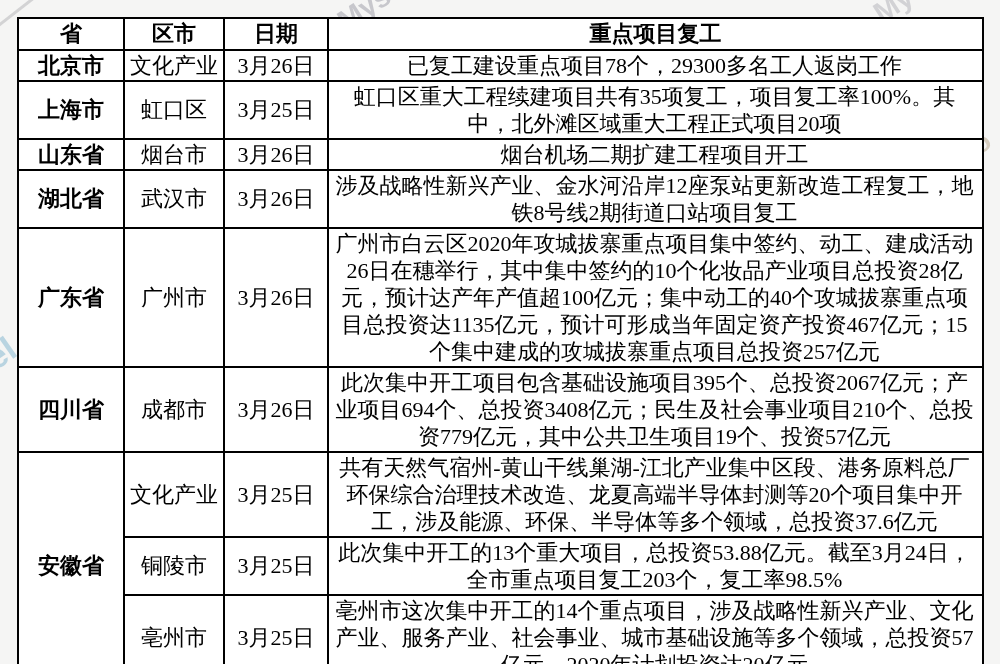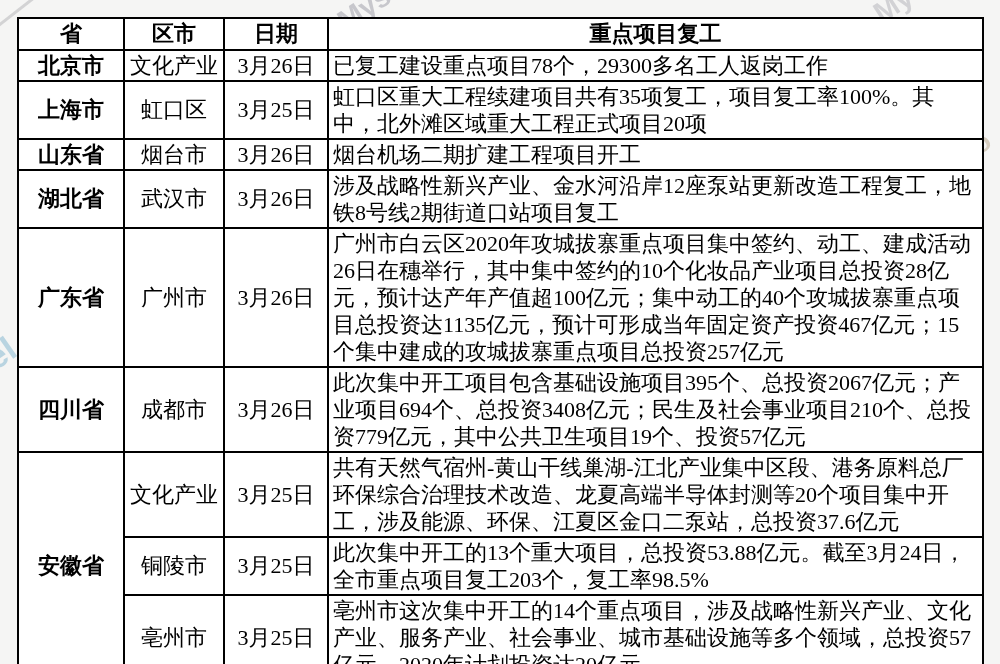--- a/index.html
+++ b/index.html
@@ -42,21 +42,21 @@
     font-size: 22px;
     text-align: center;
     vertical-align: middle;
     padding: 0;
     line-height: 26px;
   }
   .resume td.province { font-weight: bold; }
   .resume td.detail {
     font-size: 22px;
     line-height: 27px;
-    text-align: left;
+    text-align: center;
     vertical-align: middle;
     padding: 1px 6px 1px 4px;
   }
 
   
   .wm {
     position: absolute;
     font-family: "Liberation Sans", "DejaVu Sans", sans-serif;
     font-weight: bold;
     pointer-events: none;
@@ -137,21 +137,21 @@
       <tr style="height:73px">
         <td class="province">四川省</td>
         <td class="city">成都市</td>
         <td class="date">3月26日</td>
         <td class="detail">此次集中开工项目包含基础设施项目395个、总投资2067亿元；产业项目694个、总投资3408亿元；民生及社会事业项目210个、总投资779亿元，其中公共卫生项目19个、投资57亿元</td>
       </tr>
       <tr style="height:85px">
         <td class="province" rowspan="3">安徽省</td>
         <td class="city">文化产业</td>
         <td class="date">3月25日</td>
-        <td class="detail">共有天然气宿州-黄山干线巢湖-江北产业集中区段、港务原料总厂环保综合治理技术改造、龙夏高端半导体封测等20个项目集中开工，涉及能源、环保、江夏区金口二泵站，总投资37.6亿元</td>
+        <td class="detail">共有天然气宿州-黄山干线巢湖-江北产业集中区段、港务原料总厂环保综合治理技术改造、龙夏高端半导体封测等20个项目集中开工，涉及能源、环保、半导体等多个领域，总投资37.6亿元</td>
       </tr>
       <tr style="height:57px">
         <td class="city">铜陵市</td>
         <td class="date">3月25日</td>
         <td class="detail">此次集中开工的13个重大项目，总投资53.88亿元。截至3月24日，全市重点项目复工203个，复工率98.5%</td>
       </tr>
       <tr style="height:75px">
         <td class="city">亳州市</td>
         <td class="date">3月25日</td>
         <td class="detail">亳州市这次集中开工的14个重点项目，涉及战略性新兴产业、文化产业、服务产业、社会事业、城市基础设施等多个领域，总投资57亿元，2020年计划投资达20亿元</td>

